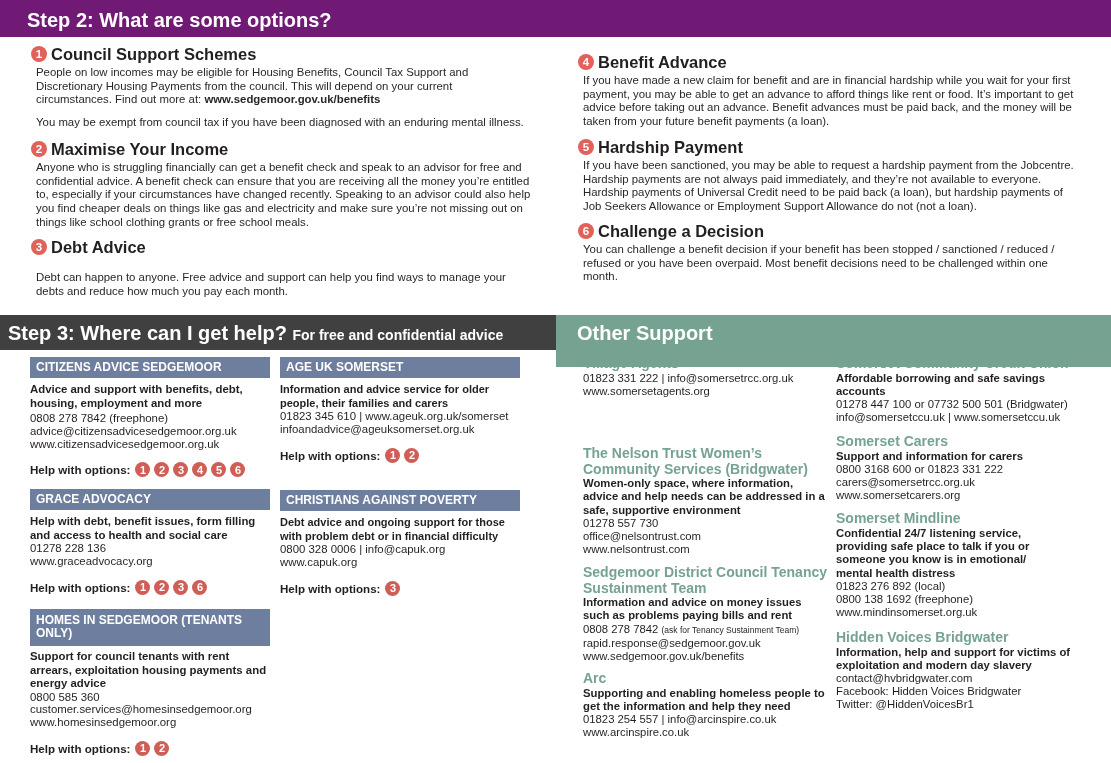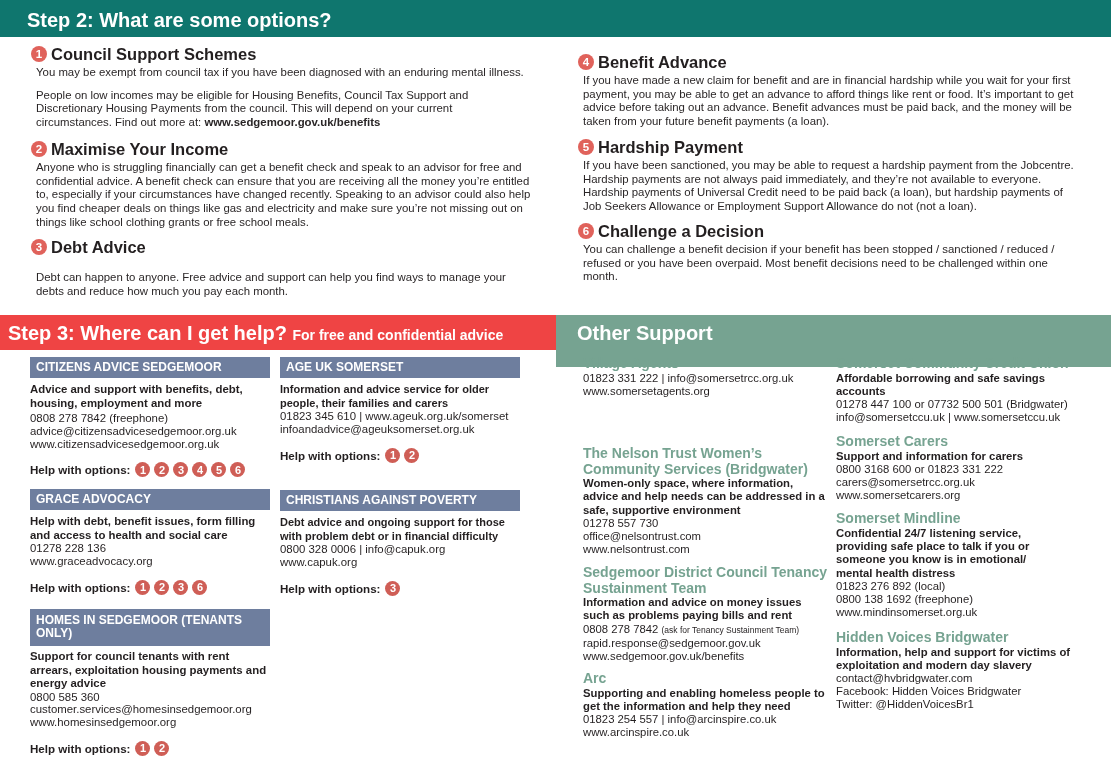--- a/index.html
+++ b/index.html
@@ -1,22 +1,22 @@
 <!DOCTYPE html>
 <html><head>
 <meta charset="utf-8">
 <style>
   * { box-sizing: border-box; margin: 0; padding: 0; }
   body {
     width: 1111px; height: 763px; overflow: hidden; background: #ffffff;
     font-family: "Liberation Sans", sans-serif; color: #231f20; position: relative;
   }
   .band { position: absolute; color: #fff; font-weight: bold; }
-  #step2-band { left: 0; top: 0; width: 1111px; height: 37px; background: #0f766e; padding: 9px 0 0 27px; font-size: 20px; }
-  #step3-band { left: 0; top: 315px; width: 556px; height: 35px; background: #ef4444; padding: 7px 14px 0 8px; font-size: 20px; }
+  #step2-band { left: 0; top: 0; width: 1111px; height: 37px; background: #701a75; padding: 9px 0 0 27px; font-size: 20px; }
+  #step3-band { left: 0; top: 315px; width: 556px; height: 35px; background: #404040; padding: 7px 14px 0 8px; font-size: 20px; }
   #step3-band .sub { font-size: 14px; font-weight: bold; }
   #other-band { left: 556px; top: 315px; width: 555px; height: 52px; background: #76a391; padding: 7px 0 0 21px; font-size: 20px; }
 
   .option { position: absolute; }
   .opt-title { display: flex; align-items: center; font-size: 16.5px; font-weight: bold; height: 20px; }
   .num {
     display: inline-flex; align-items: center; justify-content: center;
     width: 16px; height: 16px; border-radius: 50%; background: #e0625b; color: #fff;
     font-size: 11.5px; font-weight: bold; margin-right: 4px; flex-shrink: 0;
   }
@@ -42,22 +42,22 @@
 <body>
 
 <div class="band" id="step2-band"><span>Step 2: What are some options?</span></div>
 
 <div class="option" style="left:31px;top:44px;width:500px;">
   <div class="opt-title">
       <span class="num">1</span>
       <span>Council Support Schemes</span>
     </div>
   <div class="opt-body" style="margin-top:2px;">
+    <p><span>People on low incomes may be eligible for Housing Benefits, Council Tax Support and Discretionary Housing Payments from the council. This will depend on your current circumstances. Find out more at: </span><b>www.sedgemoor.gov.uk/benefits</b></p>
     <p>You may be exempt from council tax if you have been diagnosed with an enduring mental illness.</p>
-    <p><span>People on low incomes may be eligible for Housing Benefits, Council Tax Support and Discretionary Housing Payments from the council. This will depend on your current circumstances. Find out more at: </span><b>www.sedgemoor.gov.uk/benefits</b></p>
   </div>
 </div>
 
 <div class="option" style="left:31px;top:139px;width:500px;">
   <div class="opt-title">
       <span class="num">2</span>
       <span>Maximise Your Income</span>
     </div>
   <div class="opt-body" style="margin-top:2px;">Anyone who is struggling financially can get a benefit check and speak to an advisor for free and confidential advice. A benefit check can ensure that you are receiving all the money you’re entitled to, especially if your circumstances have changed recently. Speaking to an advisor could also help you find cheaper deals on things like gas and electricity and make sure you’re not missing out on things like school clothing grants or free school meals.</div>
 </div>

